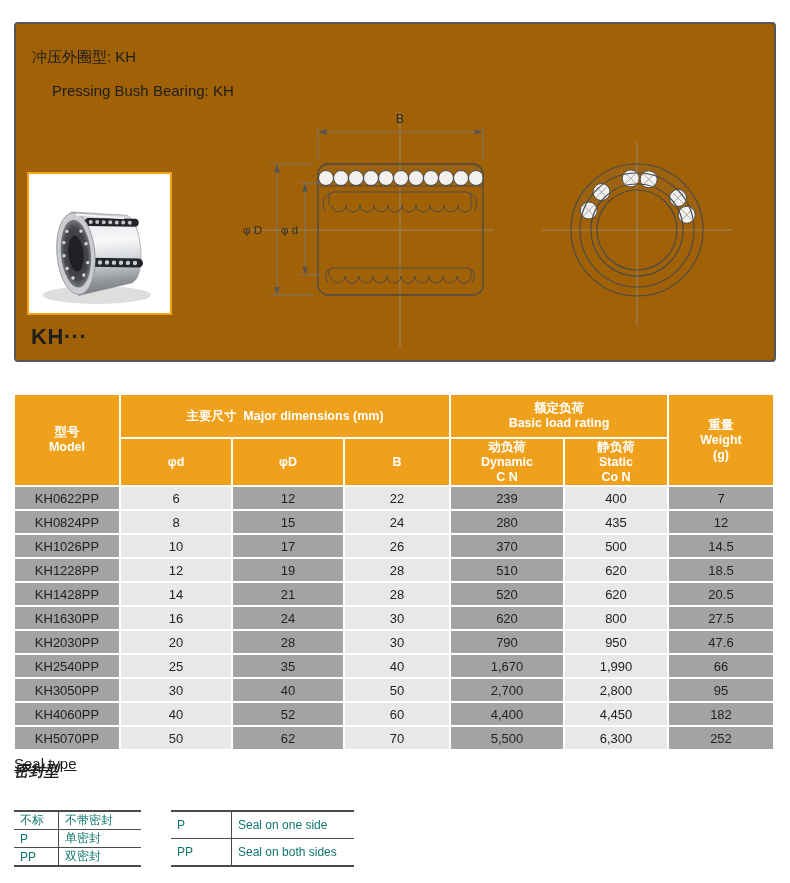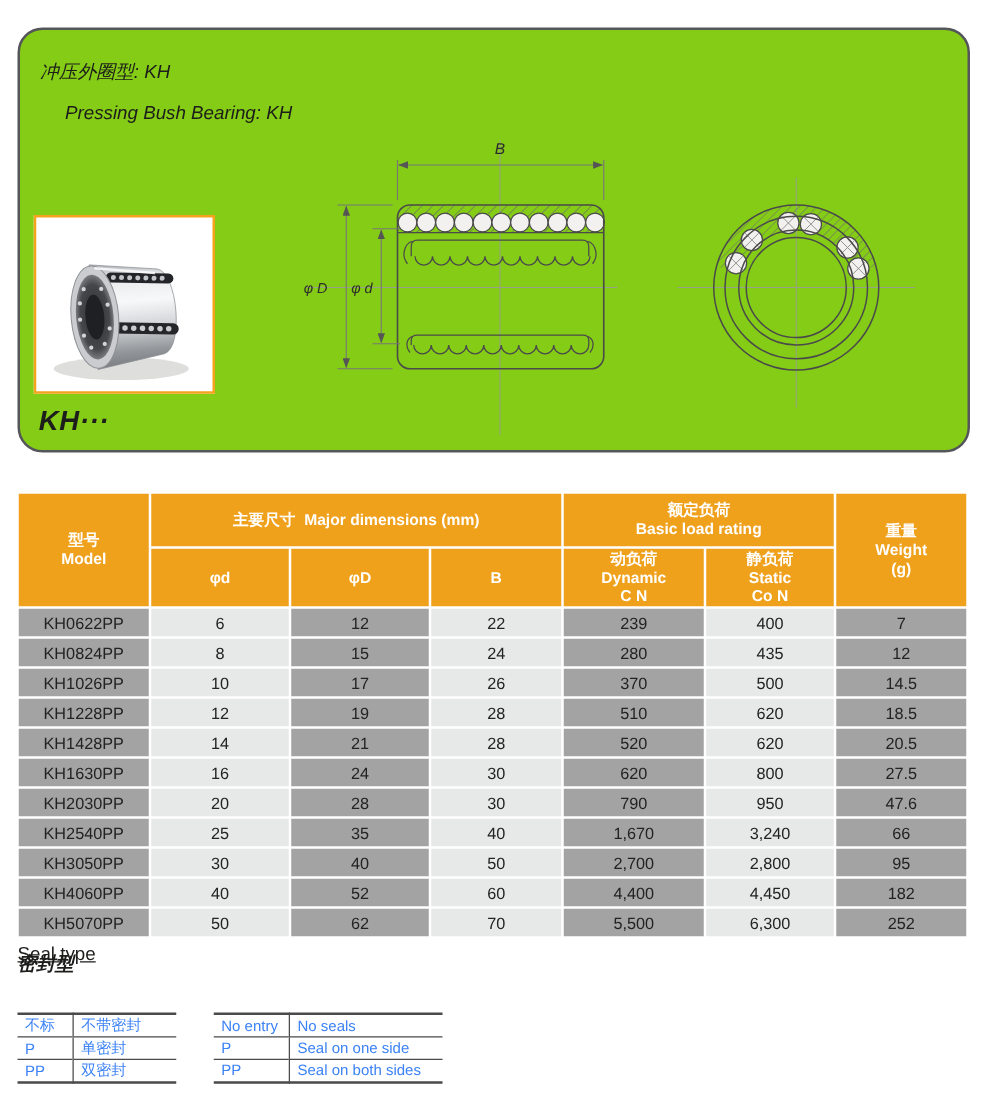--- a/index.html
+++ b/index.html
@@ -4,21 +4,21 @@
 <style>
   html,body{margin:0;padding:0;}
   body{
     width:790px;height:883px;position:relative;background:#ffffff;
     font-family:"Liberation Sans", sans-serif;color:#1d1d1b;
     -webkit-font-smoothing:antialiased;
   }
   
   .panel{
     position:absolute;left:14px;top:22px;width:758px;height:336px;
-    background:#84cc16;border:2px solid #55565a;border-radius:20px;font-style:italic;
+    background:#a16207;border:2px solid #55565a;border-radius:4px;
   }
   .title-cn{position:absolute;left:16px;top:24px;font-size:15px;}
   .title-en{position:absolute;left:16px;top:58px;font-size:15px;margin-left:20px;}
   .photo-box{
     position:absolute;left:11px;top:148px;width:141px;height:139px;
     background:#ffffff;border:2px solid #f5a21c;overflow:hidden;
   }
   .kh-label{position:absolute;left:15px;top:300px;font-size:22px;font-weight:bold;letter-spacing:.5px;}
   .svg-section{position:absolute;left:212px;top:80px;}
   .svg-front{position:absolute;left:514px;top:116px;}
@@ -40,21 +40,21 @@
   .h2{height:46px;margin-top:16px;}
   .c-cream{background:#a3a3a3;}
   .c-gray{background:#e7e8e8;}
   col.w-model{width:104px}col.w-d{width:110px}col.w-D{width:110px}
   col.w-b{width:104px}col.w-dyn{width:112px}col.w-stat{width:102px}col.w-wt{width:104px}
 
   
   .seal-h-cn{position:absolute;left:14px;top:762px;font-size:15px;font-weight:bold;font-style:italic;}
   .seal-h-en{position:absolute;left:14px;top:755px;font-size:15px;text-decoration:underline;}
   .seal-wrap{position:absolute;left:14px;top:810px;display:flex;}
-  .seal-table{border-collapse:collapse;font-size:12px;color:#3b82f6;
+  .seal-table{border-collapse:collapse;font-size:12px;color:#0f766e;
     border-top:2px solid #4a4a4a;border-bottom:2px solid #4a4a4a;}
   .seal-table td{height:16px;padding:0 6px;vertical-align:middle;}
   .seal-table tr + tr td{border-top:1px solid #4a4a4a;}
   .seal-table td:first-child{border-right:1px solid #4a4a4a;}
   .seal-cn{margin-right:30px;}
   .seal-cn td:first-child{width:32px;}
   .seal-cn td:last-child{width:70px;}
   .seal-en td:first-child{width:48px;}
   .seal-en td:last-child{width:110px;}
   svg text{font-family:"Liberation Sans",sans-serif;}
@@ -339,21 +339,21 @@
       <td class="c-cream">790</td>
       <td class="c-gray">950</td>
       <td class="c-cream">47.6</td>
     </tr>
     <tr>
       <td class="c-cream">KH2540PP</td>
       <td class="c-gray">25</td>
       <td class="c-cream">35</td>
       <td class="c-gray">40</td>
       <td class="c-cream">1,670</td>
-      <td class="c-gray">3,240</td>
+      <td class="c-gray">1,990</td>
       <td class="c-cream">66</td>
     </tr>
     <tr>
       <td class="c-cream">KH3050PP</td>
       <td class="c-gray">30</td>
       <td class="c-cream">40</td>
       <td class="c-gray">50</td>
       <td class="c-cream">2,700</td>
       <td class="c-gray">2,800</td>
       <td class="c-cream">95</td>
@@ -394,24 +394,20 @@
       <td>单密封</td>
     </tr>
     <tr>
       <td>PP</td>
       <td>双密封</td>
     </tr>
   </tbody>
     </table>
   <table class="seal-table seal-en">
     <tbody>
-        <tr>
-      <td>No entry</td>
-      <td>No seals</td>
-    </tr>
     <tr>
       <td>P</td>
       <td>Seal on one side</td>
     </tr>
     <tr>
       <td>PP</td>
       <td>Seal on both sides</td>
     </tr>
   </tbody>
     </table>

